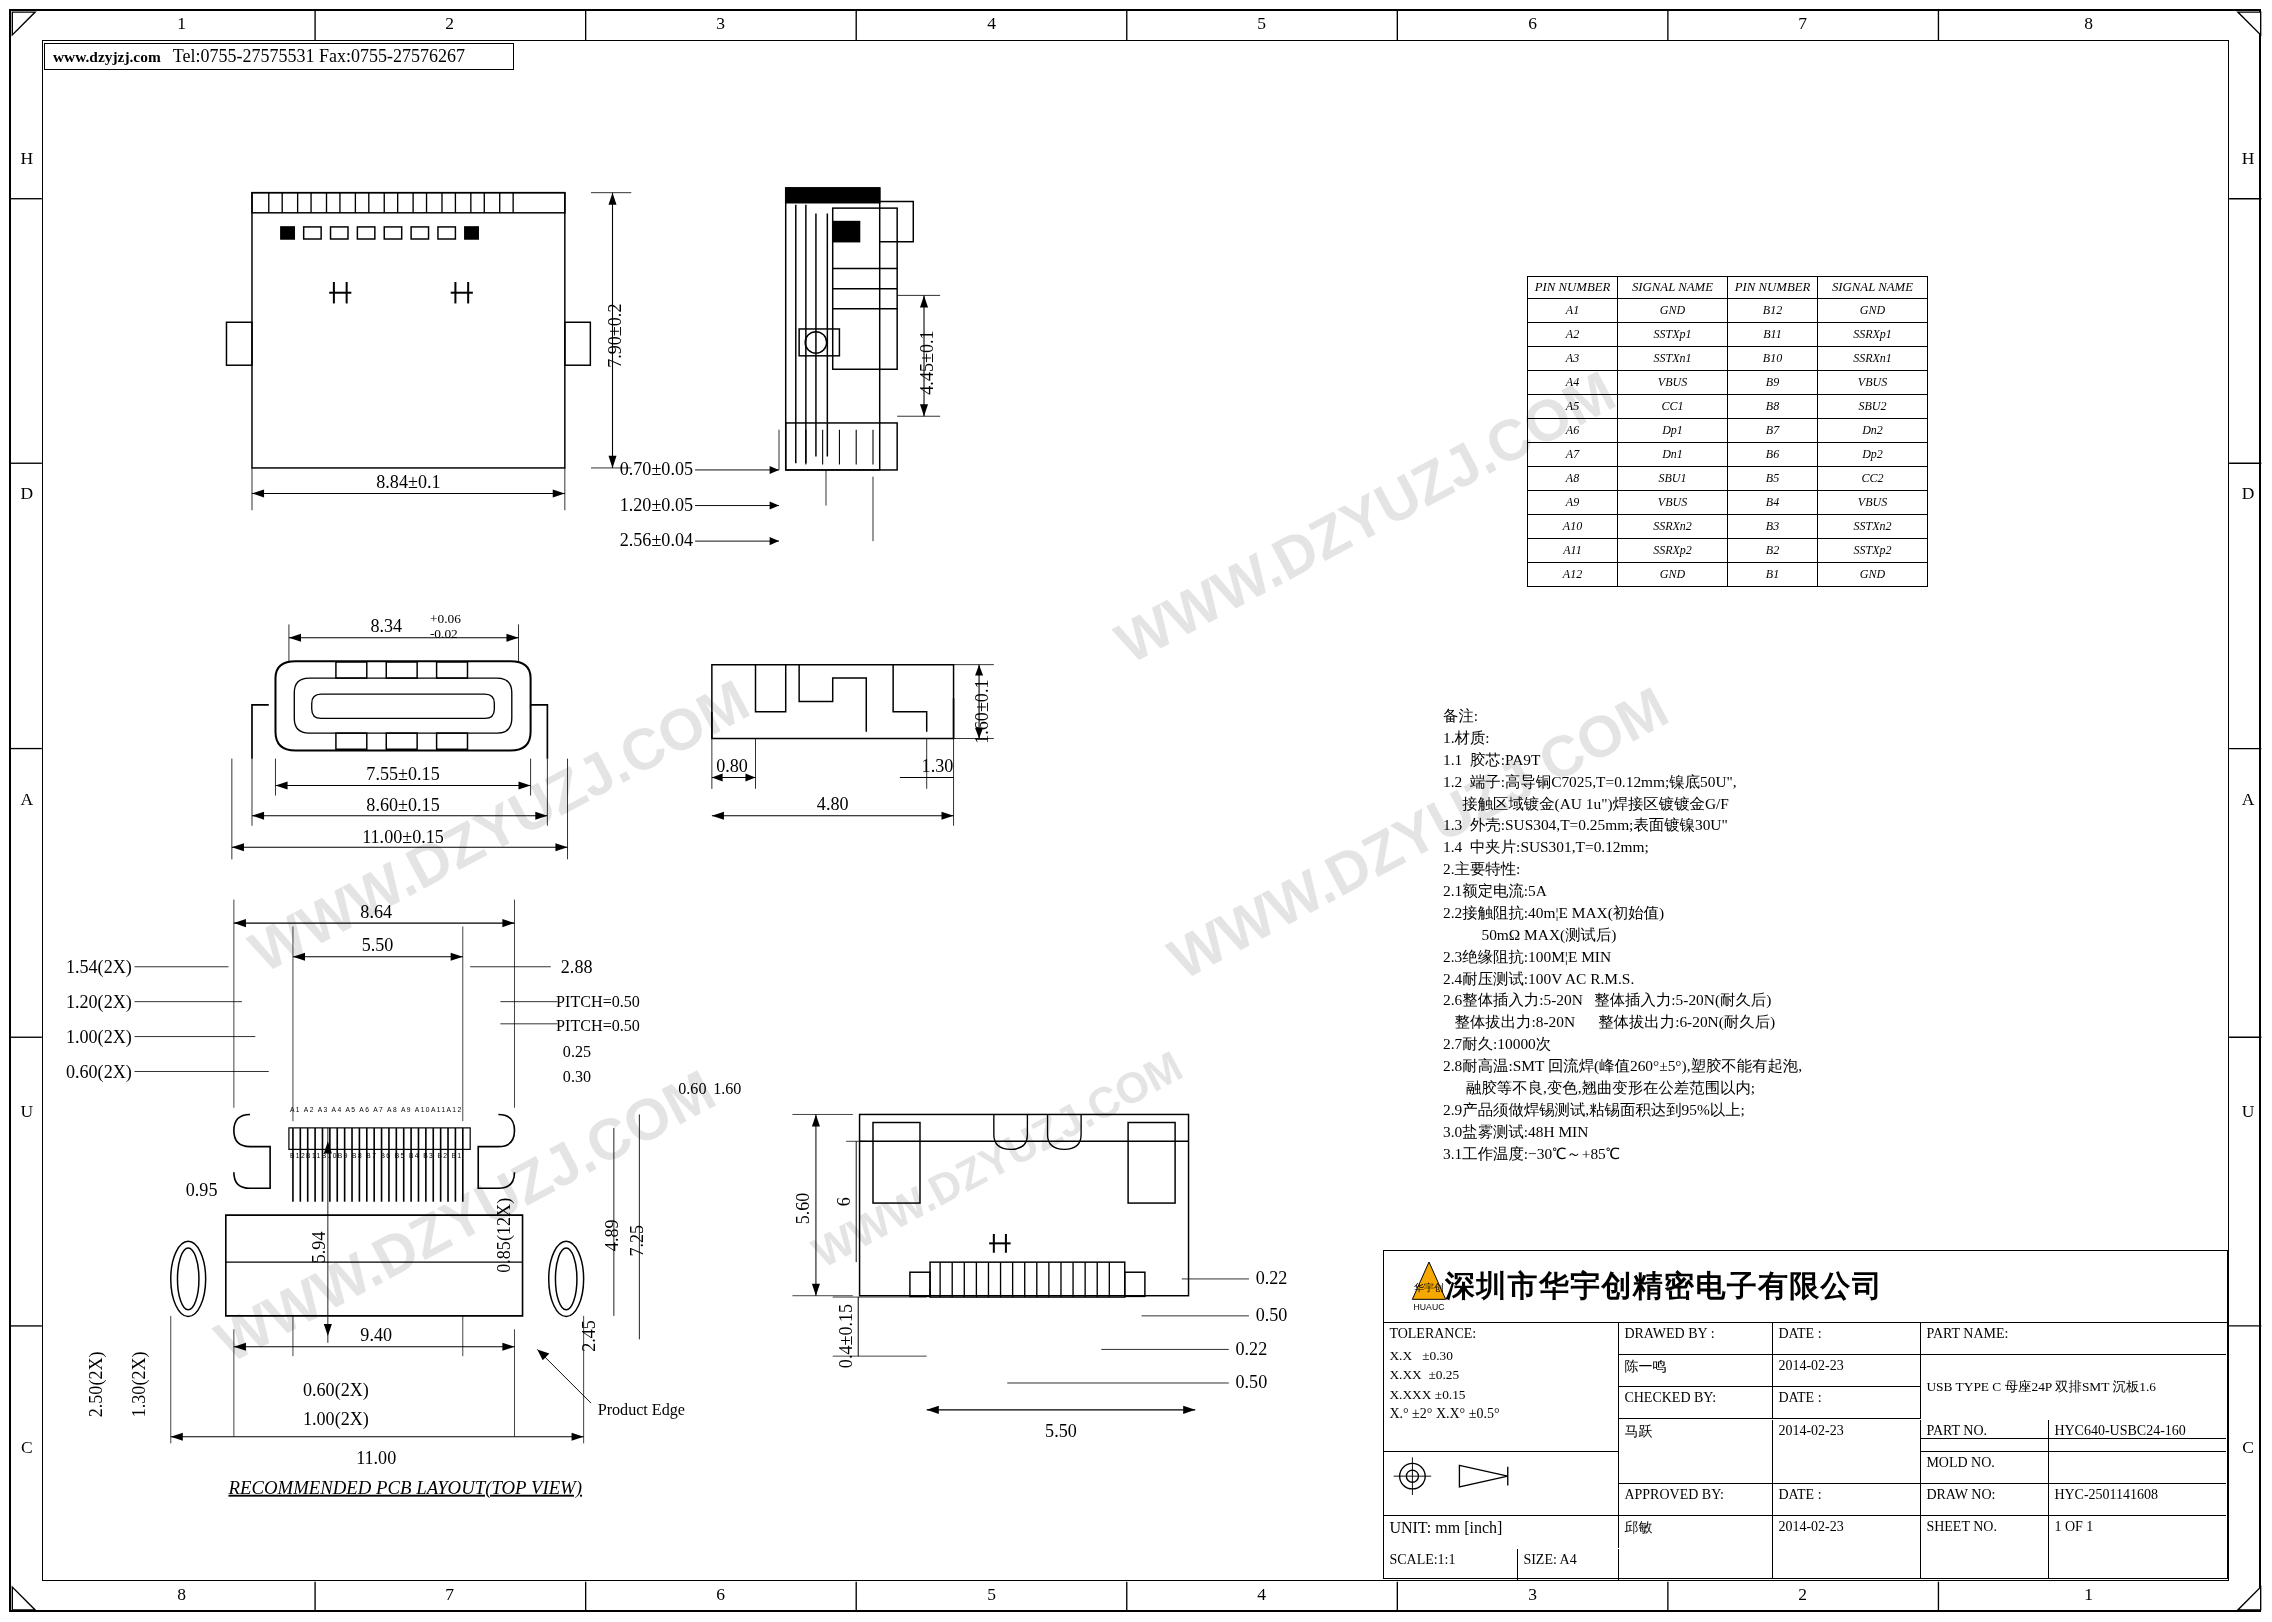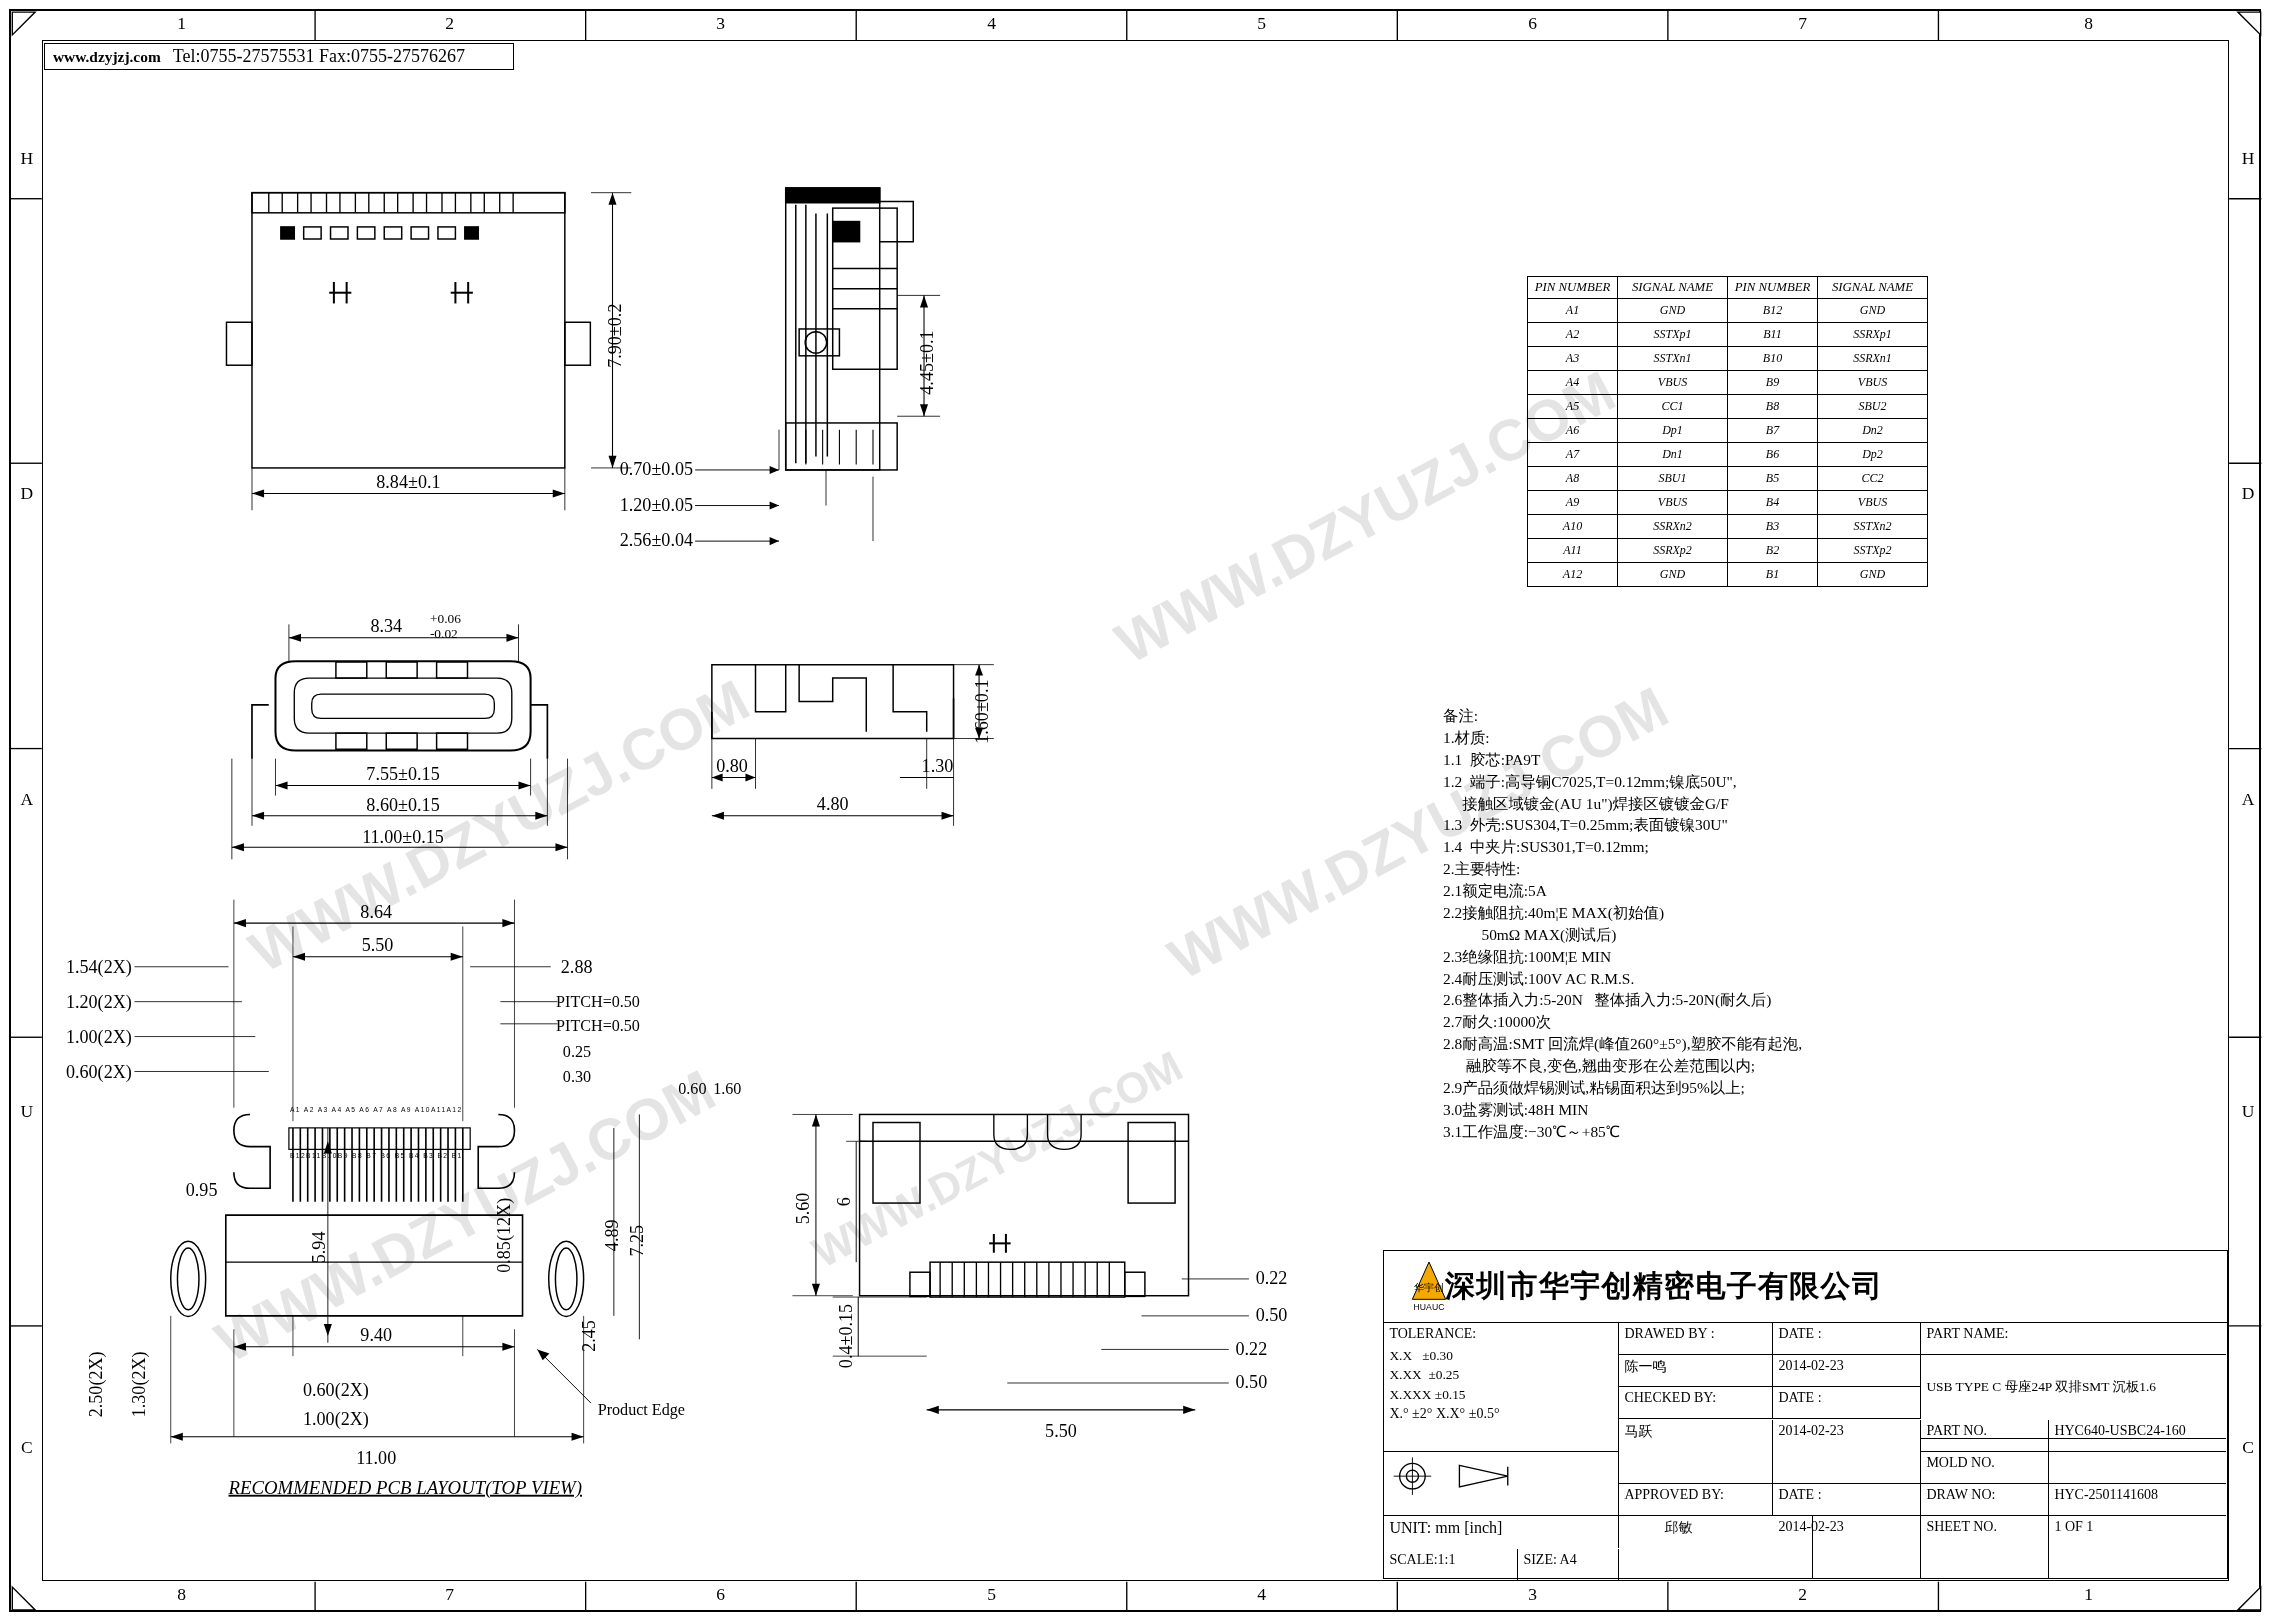--- a/index.html
+++ b/index.html
@@ -566,20 +566,21 @@
     <div>     接触区域镀金(AU 1u")焊接区镀镀金G/F</div>
     <div>1.3  外壳:SUS304,T=0.25mm;表面镀镍30U"</div>
     <div>1.4  中夹片:SUS301,T=0.12mm;</div>
     <div>2.主要特性:</div>
     <div>2.1额定电流:5A</div>
     <div>2.2接触阻抗:40m¦E MAX(初始值)</div>
     <div>          50mΩ MAX(测试后)</div>
     <div>2.3绝缘阻抗:100M¦E MIN</div>
     <div>2.4耐压测试:100V AC R.M.S.</div>
     <div>2.6整体插入力:5-20N   整体插入力:5-20N(耐久后)</div>
+    <div>   整体拔出力:8-20N      整体拔出力:6-20N(耐久后)</div>
     <div>2.7耐久:10000次</div>
     <div>2.8耐高温:SMT 回流焊(峰值260°±5°),塑胶不能有起泡,</div>
     <div>      融胶等不良,变色,翘曲变形在公差范围以内;</div>
     <div>2.9产品须做焊锡测试,粘锡面积达到95%以上;</div>
     <div>3.0盐雾测试:48H MIN</div>
     <div>3.1工作温度:−30℃～+85℃</div>
   </div>
 
   <div class="tb">
     <div class="tb-top">
@@ -648,21 +649,21 @@
       <div class="cellbox" style="left:389px;top:97px;width:148px;height:64px;">
         <span>2014-02-23</span>
       </div>
 
       <div class="cellbox" style="left:235px;top:161px;width:154px;height:32px;">
         <span>APPROVED  BY:</span>
       </div>
       <div class="cellbox" style="left:389px;top:161px;width:148px;height:32px;">
         <span>DATE :</span>
       </div>
-      <div class="cellbox nb" style="left:235px;top:193px;width:154px;height:63px;margin-left:40px;">
+      <div class="cellbox nb" style="left:235px;top:193px;width:154px;height:63px;">
         <span>邱敏</span>
       </div>
       <div class="cellbox nb" style="left:389px;top:193px;width:148px;height:63px;">
         <span>2014-02-23</span>
       </div>
 
       <div class="cellbox nr" style="left:537px;top:0;width:305px;height:32px;">
         <span>PART  NAME:</span>
       </div>
       <div class="cellbox nr" style="left:537px;top:32px;width:305px;height:64px;font-size:13.4px;margin-top:20px;">

